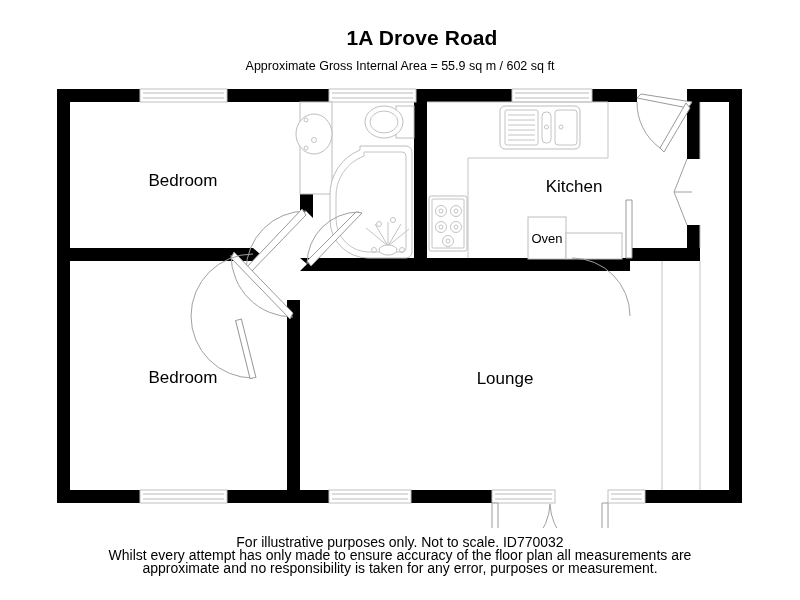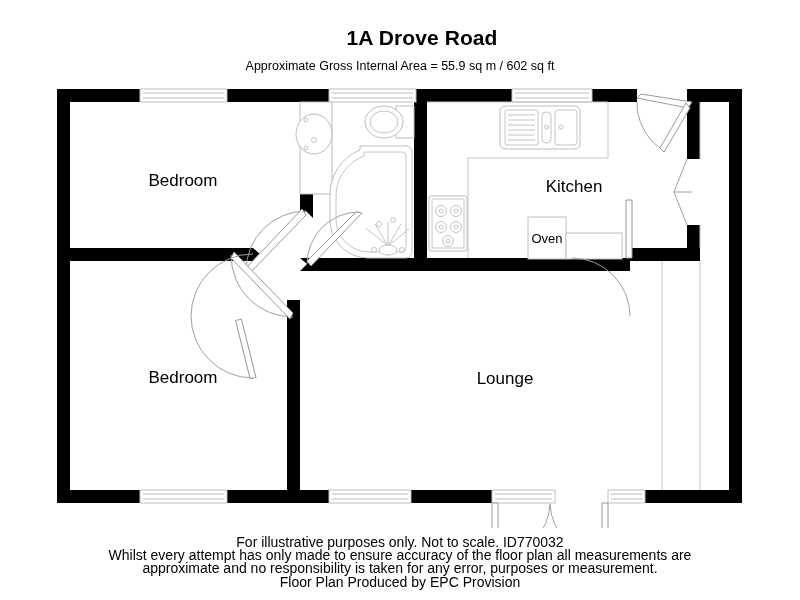--- a/index.html
+++ b/index.html
@@ -322,16 +322,15 @@
     <text class="room-label" x="183" y="305" text-anchor="middle">Bedroom</text>
     <text class="room-label" x="574" y="114" text-anchor="middle">Kitchen</text>
     <text class="room-label" x="505" y="306" text-anchor="middle">Lounge</text>
     <text class="room-label-sm" x="547" y="165" text-anchor="middle">Oven</text>
   </svg>
 
   <div class="footer">
     <p>For illustrative purposes only. Not to scale. ID770032</p>
     <p>Whilst every attempt has only made to ensure accuracy of the floor plan all measurements are</p>
     <p>approximate and no responsibility is taken for any error, purposes or measurement.</p>
-    <p>Floor Plan Produced by EPC Provision</p>
   </div>
 
 </div>
 
 </body></html>

